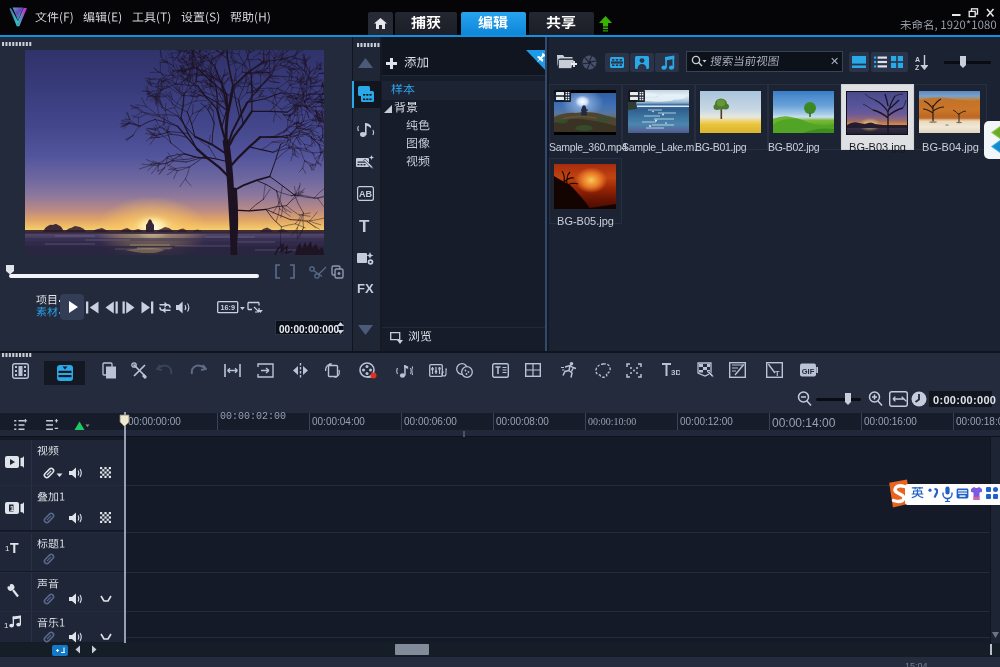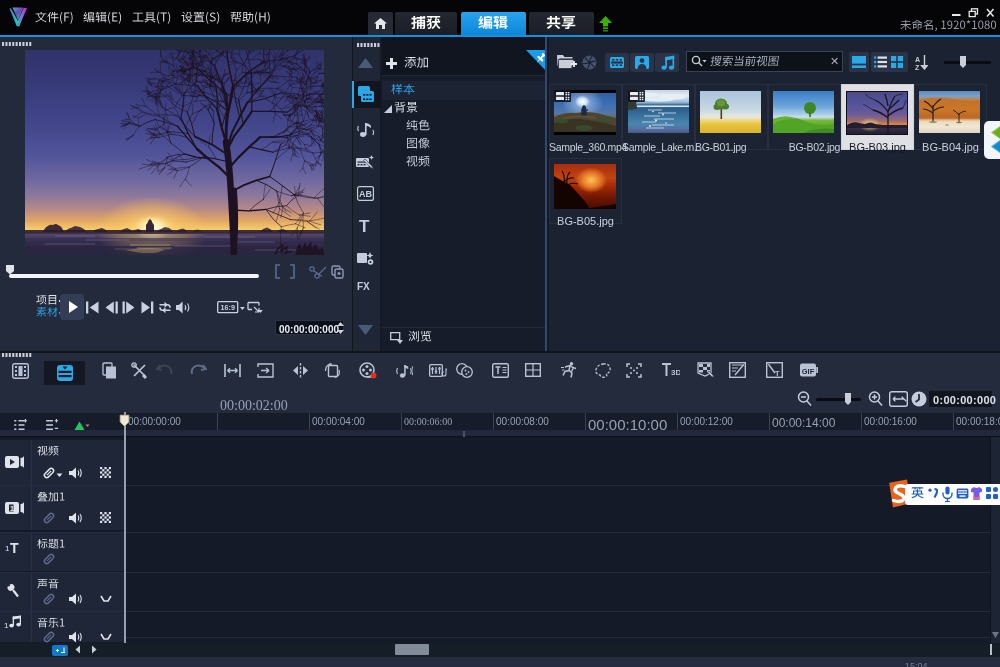--- a/index.html
+++ b/index.html
@@ -2008,21 +2008,21 @@
 <rect x="0.6" y="0.6" width="15.8" height="13.8" rx="2" fill="none" stroke="#c5cddc" stroke-width="1.2"></rect>
 <text x="8.5" y="11" font-family="Liberation Sans" font-size="9" font-weight="bold" fill="#c5cddc" text-anchor="middle">AB</text>
   </svg>
 <div class="ab" style="left:359px;top:217px;font-family:'Liberation Sans';font-size:17px;font-weight:bold;color:#c5cddc">T</div>
 <svg class="ab" style="left:357px;top:250px" width="18" height="16" viewBox="0 0 18 16">
 <rect x="0" y="3" width="10" height="10" rx="1" fill="#c5cddc"></rect>
 <path d="M13 2 l1 2.4 2.4 1 -2.4 1 -1 2.4 -1 -2.4 -2.4 -1 2.4 -1 Z" fill="#c5cddc"></path>
 <circle cx="13.5" cy="12" r="2.8" fill="#c5cddc"></circle>
     <circle cx="13.5" cy="12" r="1.1" fill="#1f2736"></circle>
   </svg>
-<div class="ab" style="left:357px;top:281px;font-family:'Liberation Sans';font-size:10px;font-weight:bold;color:#c5cddc">FX</div>
+<div class="ab" style="left:357px;top:281px;font-family:'Liberation Sans';font-size:13px;font-weight:bold;color:#c5cddc">FX</div>
 <div class="ab" style="left:382px;top:37px;width:163px;height:314px;background:#161c2a"></div>
 <div class="ab" style="left:382px;top:37px;width:163px;height:39px;background:#11151f;border-bottom:1px solid #222938"></div>
 <svg class="ab" style="left:386px;top:58px" width="11" height="11" viewBox="0 0 11 11">
     <path d="M4 0 h3 v4 h4 v3 h-4 v4 h-3 v-4 h-4 v-3 h4 Z" fill="#dfe3ea"></path>
   </svg>
 <div class="ab" style="left:404px;top:57px">
     <svg width="26" height="15" viewBox="0 0 26 15">
       <path d="M5.1 6.2C4.8 7.1 4.3 8.2 3.5 8.9L4.2 9.4C5.0 8.7 5.5 7.5 5.8 6.5ZM8.0 6.6C8.4 7.5 8.8 8.6 8.9 9.3L9.6 9.0C9.5 8.3 9.2 7.2 8.7 6.4ZM9.6 6.3C10.3 7.2 11.0 8.6 11.3 9.4L12.1 9.0C11.8 8.2 11.1 6.9 10.3 5.9ZM6.7 4.8V9.8C6.7 9.9 6.6 10.0 6.4 10.0C6.3 10.0 5.7 10.0 5.1 10.0C5.2 10.2 5.3 10.6 5.4 10.8C6.2 10.8 6.8 10.8 7.1 10.7C7.4 10.5 7.5 10.3 7.5 9.8V4.8ZM1.1 0.1C1.8 0.5 2.7 1.0 3.1 1.5L3.6 0.7C3.2 0.3 2.3 -0.2 1.6 -0.6ZM0.5 3.5C1.2 3.8 2.1 4.3 2.6 4.7L3.1 4.0C2.7 3.6 1.8 3.1 1.0 2.8ZM0.8 10.1 1.6 10.6C2.1 9.5 2.8 8.1 3.2 6.8L2.5 6.3C2.0 7.6 1.2 9.2 0.8 10.1ZM4.1 0.0V0.9H6.9C6.7 1.5 6.5 2.0 6.3 2.6H3.5V3.5H5.8C5.2 4.5 4.3 5.3 3.2 5.9C3.4 6.1 3.6 6.4 3.8 6.6C5.2 5.9 6.2 4.8 6.9 3.5H8.5C9.2 4.7 10.3 5.9 11.5 6.4C11.7 6.2 12.0 5.9 12.1 5.7C11.1 5.3 10.1 4.4 9.4 3.5H11.9V2.6H7.3C7.5 2.0 7.7 1.5 7.8 0.9H11.5V0.0Z M19.6 0.8V10.6H20.6V9.7H23.0V10.5H23.9V0.8ZM20.6 8.8V1.8H23.0V8.8ZM14.9 -0.5 14.9 1.7H13.2V2.6H14.9C14.8 5.7 14.4 8.5 12.8 10.2C13.1 10.3 13.4 10.6 13.6 10.8C15.3 9.0 15.7 6.0 15.8 2.6H17.7C17.6 7.4 17.5 9.1 17.2 9.5C17.1 9.6 17.0 9.7 16.8 9.7C16.6 9.7 16.1 9.7 15.5 9.6C15.6 9.9 15.7 10.3 15.7 10.6C16.3 10.6 16.9 10.6 17.2 10.6C17.6 10.5 17.8 10.4 18.1 10.1C18.4 9.5 18.5 7.7 18.6 2.2C18.6 2.0 18.6 1.7 18.6 1.7H15.8L15.9 -0.5Z" fill="#dfe3ea"></path>
     </svg>
   </div>
@@ -2287,21 +2287,21 @@
       <rect x="13.8" y="4" width="1.6" height="1.4"></rect>
       <rect x="11.5" y="6.8" width="1.6" height="1.4"></rect>
       <rect x="13.8" y="6.8" width="1.6" height="1.4"></rect>
       <rect x="11.5" y="8.8" width="1.6" height="1.4"></rect>
       <rect x="13.8" y="8.8" width="1.6" height="1.4"></rect>
     </g>
   </svg>
 <div class="ab" style="left:549px;top:141px;width:72px;text-align:center;font-family:'Liberation Sans';font-size:10.5px;letter-spacing:-0.3px;color:#c9cfda;white-space:nowrap">Sample_360.mp4</div>
 <div class="ab" style="left:622px;top:141px;width:72px;text-align:center;font-family:'Liberation Sans';font-size:10.5px;letter-spacing:-0.3px;color:#c9cfda;white-space:nowrap">Sample_Lake.m...</div>
 <div class="ab" style="left:695px;top:141px;width:72px;text-align:left;font-family:'Liberation Sans';font-size:10.5px;letter-spacing:-0.3px;color:#c9cfda;white-space:nowrap">BG-B01.jpg</div>
-<div class="ab" style="left:768px;top:141px;width:72px;text-align:right;font-family:'Liberation Sans';font-size:10.5px;letter-spacing:-0.3px;color:#c9cfda;white-space:nowrap">BG-B02.jpg</div>
+<div class="ab" style="left:768px;top:141px;width:72px;text-align:left;font-family:'Liberation Sans';font-size:10.5px;letter-spacing:-0.3px;color:#c9cfda;white-space:nowrap">BG-B02.jpg</div>
 <div class="ab" style="left:841px;top:141px;width:73px;text-align:center;font-family:'Liberation Sans';font-size:11px;color:#16181e">BG-B03.jpg</div>
 <div class="ab" style="left:914px;top:141px;width:73px;text-align:center;font-family:'Liberation Sans';font-size:11px;color:#c9cfda">BG-B04.jpg</div>
 <div class="ab" style="left:549px;top:215px;width:73px;text-align:center;font-family:'Liberation Sans';font-size:11px;color:#c9cfda">BG-B05.jpg</div>
 <div class="ab" style="left:984px;top:121px;width:20px;height:38px;background:#f2f6f8;border-radius:5px 0 0 5px"></div>
 <svg class="ab" style="left:987px;top:126px" width="13" height="28" viewBox="0 0 13 28">
 <path d="M13 0 L4 6.5 L13 13 Z" fill="#8cc63e"></path>
     <path d="M13 1.5 L13 11.5 L6 6.5 Z" fill="#6aaa28"></path>
 <path d="M13 14 L4 20.5 L13 27 Z" fill="#29a9e8"></path>
     <path d="M13 15.5 L13 25.5 L6 20.5 Z" fill="#1888c8"></path>
   </svg>
@@ -2504,29 +2504,29 @@
     </g>
 <path d="M12 4 v-4 M10 2 h4 M10 11 h4" stroke="#c5cddc" stroke-width="1.3"></path>
   </svg>
 <svg class="ab" style="left:74px;top:421px" width="16" height="10" viewBox="0 0 16 10">
 <path d="M5.5 0.5 L10.5 9 H0.5 Z" fill="#1ec863"></path>
 <path d="M11.5 3.5 l2 2.6 2 -2.6 Z" fill="#8a93a5"></path>
   </svg>
 <div class="ab" style="left:125px;top:413px;width:1px;height:17px;background:#39425a"></div>
 <div class="ab" style="left:128px;top:415.5px;font-family:'Liberation Sans';font-size:10px;color:#97a1b5;white-space:nowrap">00:00:00:00</div>
 <div class="ab" style="left:217px;top:413px;width:1px;height:17px;background:#39425a"></div>
-<div class="ab" style="left:220px;top:398px;font-family:Liberation Serif, serif;font-size:14px;color:#97a1b5;white-space:nowrap">00:00:02:00</div>
+<div class="ab" style="left:220px;top:411px;font-family:Liberation Mono, monospace;font-size:10px;color:#97a1b5;white-space:nowrap">00:00:02:00</div>
 <div class="ab" style="left:309px;top:413px;width:1px;height:17px;background:#39425a"></div>
 <div class="ab" style="left:312px;top:415.5px;font-family:'Liberation Sans';font-size:10px;color:#97a1b5;white-space:nowrap">00:00:04:00</div>
 <div class="ab" style="left:401px;top:413px;width:1px;height:17px;background:#39425a"></div>
-<div class="ab" style="left:404px;top:415.5px;font-family:Liberation Serif, serif;font-size:10px;color:#97a1b5;white-space:nowrap">00:00:06:00</div>
+<div class="ab" style="left:404px;top:415.5px;font-family:Liberation Sans, sans-serif;font-size:10px;color:#97a1b5;white-space:nowrap">00:00:06:00</div>
 <div class="ab" style="left:493px;top:413px;width:1px;height:17px;background:#39425a"></div>
 <div class="ab" style="left:496px;top:415.5px;font-family:'Liberation Sans';font-size:10px;color:#97a1b5;white-space:nowrap">00:00:08:00</div>
 <div class="ab" style="left:585px;top:413px;width:1px;height:17px;background:#39425a"></div>
-<div class="ab" style="left:588px;top:415.5px;font-family:Liberation Sans, sans-serif;font-size:15px;color:#97a1b5;white-space:nowrap">00:00:10:00</div>
+<div class="ab" style="left:588px;top:415.5px;font-family:Liberation Serif, serif;font-size:10px;color:#97a1b5;white-space:nowrap">00:00:10:00</div>
 <div class="ab" style="left:677px;top:413px;width:1px;height:17px;background:#39425a"></div>
 <div class="ab" style="left:680px;top:415.5px;font-family:'Liberation Sans';font-size:10px;color:#97a1b5;white-space:nowrap">00:00:12:00</div>
 <div class="ab" style="left:769px;top:413px;width:1px;height:17px;background:#39425a"></div>
 <div class="ab" style="left:772px;top:415.5px;font-family:'Liberation Sans';font-size:12px;color:#97a1b5;white-space:nowrap">00:00:14:00</div>
 <div class="ab" style="left:861px;top:413px;width:1px;height:17px;background:#39425a"></div>
 <div class="ab" style="left:864px;top:415.5px;font-family:'Liberation Sans';font-size:10px;color:#97a1b5;white-space:nowrap">00:00:16:00</div>
 <div class="ab" style="left:953px;top:413px;width:1px;height:17px;background:#39425a"></div>
 <div class="ab" style="left:956px;top:415.5px;font-family:'Liberation Sans';font-size:10px;color:#97a1b5;white-space:nowrap">00:00:18:00</div>
 <svg class="ab" style="left:119px;top:414px;z-index:5" width="11" height="13" viewBox="0 0 11 13">
 <path d="M1 1 h9 v7 L5.5 12.5 L1 8 Z" fill="#efe8d2" stroke="#8a8468" stroke-width="0.8"></path>

